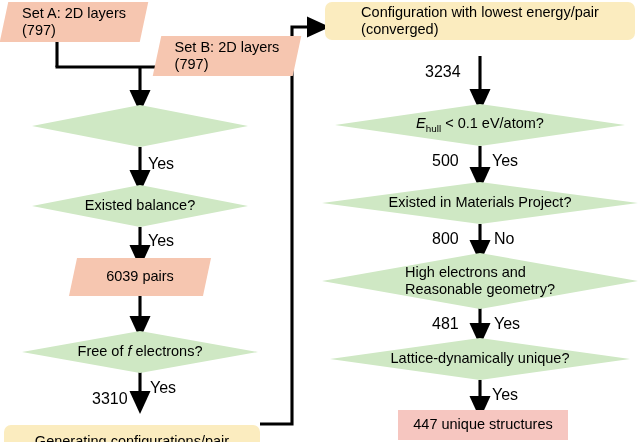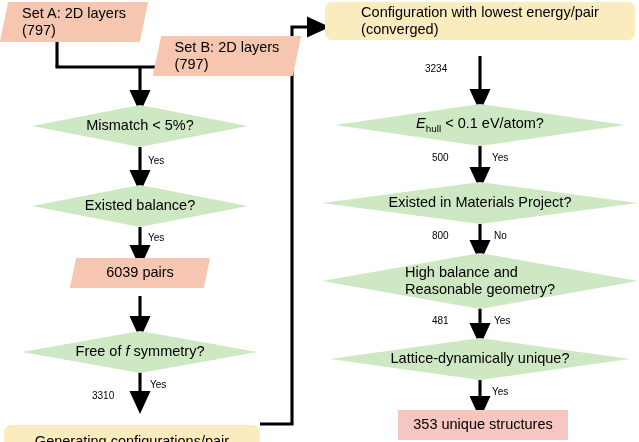--- a/index.html
+++ b/index.html
@@ -46,21 +46,21 @@
     background:#cfe8c4;
     clip-path:polygon(50% 0%,100% 50%,50% 100%,0% 50%);
     z-index:-1;
   }
   .label{position:relative;z-index:2;padding:0 4px;}
   .ital{font-style:italic;}
   sub{font-size:0.68em;}
   
   .edgetext{
     position:absolute;
-    font-size:10px;
+    font-size:16px;
     color:#000;
     z-index:4;
     white-space:nowrap;
   }
 </style>
 </head>
 <body>
 
 <svg id="canvas" viewBox="0 0 639 442" width="639" height="442">
   <defs>
@@ -108,38 +108,37 @@
 <div class="node para" style="left:157px;top:2px;width:140px;height:40px;margin-top:34px;">
   <span class="fill"></span>
   <span class="label">
     <span>Set B: 2D layers</span><br>
     <span>(797)</span>
   </span>
 </div>
 
 <div class="node diamond" style="left:32px;top:105px;width:216px;height:42px;">
   <span class="fill"></span>
-  <span class="label">Mismatch &lt; 5%?</span>
 </div>
 <div class="edgetext" style="left:148px;top:155px;">Yes</div>
 
 <div class="node diamond" style="left:32px;top:185px;width:216px;height:42px;">
   <span class="fill"></span>
   <span class="label">Existed balance?</span>
 </div>
 <div class="edgetext" style="left:148px;top:232px;">Yes</div>
 
-<div class="node para" style="left:73px;top:258px;width:134px;height:30px;">
+<div class="node para" style="left:73px;top:258px;width:134px;height:38px;">
   <span class="fill"></span>
   <span class="label">6039 pairs</span>
 </div>
 
 <div class="node diamond" style="left:22px;top:331px;width:236px;height:42px;">
   <span class="fill"></span>
-  <span class="label"><span>Free of </span><span class="ital">f</span><span> symmetry?</span></span>
+  <span class="label"><span>Free of </span><span class="ital">f</span><span> electrons?</span></span>
 </div>
 <div class="edgetext" style="left:92px;top:379px;margin-top:11px;">3310</div>
 <div class="edgetext" style="left:150px;top:379px;">Yes</div>
 
 <div class="node rect" style="left:4px;top:406px;width:256px;height:34px;margin-top:19px;">
   <span class="fill"></span>
   <span class="label">Generating configurations/pair</span>
 </div>
 
 <div class="node rect" style="left:325px;top:2px;width:310px;height:38px;">
@@ -161,29 +160,29 @@
 <div class="node diamond" style="left:322px;top:182px;width:316px;height:42px;">
   <span class="fill"></span>
   <span class="label">Existed in Materials Project?</span>
 </div>
 <div class="edgetext" style="left:432px;top:230px;">800</div>
 <div class="edgetext" style="left:494px;top:230px;">No</div>
 
 <div class="node diamond" style="left:322px;top:253px;width:316px;height:56px;">
   <span class="fill"></span>
   <span class="label">
-    <span>High balance and</span><br>
+    <span>High electrons and</span><br>
     <span>Reasonable geometry?</span>
   </span>
 </div>
 <div class="edgetext" style="left:432px;top:315px;">481</div>
 <div class="edgetext" style="left:494px;top:315px;">Yes</div>
 
 <div class="node diamond" style="left:330px;top:338px;width:300px;height:42px;">
   <span class="fill"></span>
   <span class="label">Lattice-dynamically unique?</span>
 </div>
 <div class="edgetext" style="left:492px;top:386px;">Yes</div>
 
 <div class="node rectpink" style="left:398px;top:410px;width:170px;height:30px;">
   <span class="fill"></span>
-  <span class="label">353 unique structures</span>
+  <span class="label">447 unique structures</span>
 </div>
 
 </body></html>

